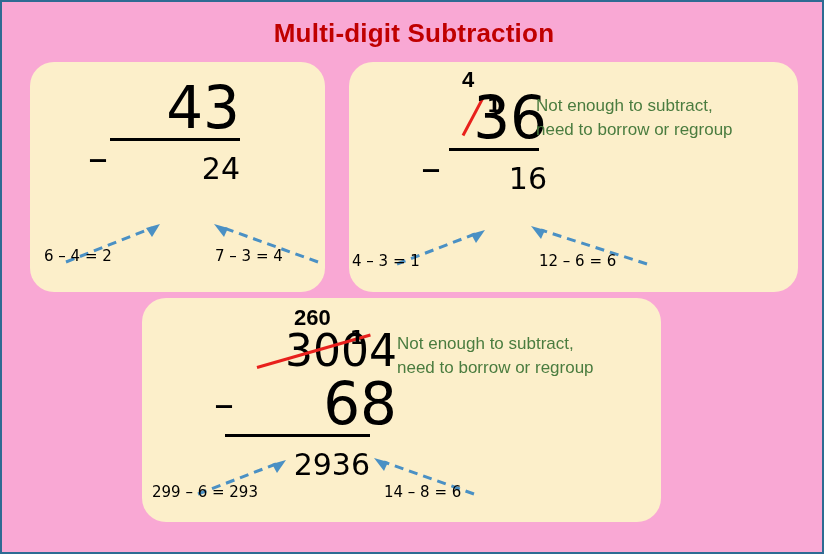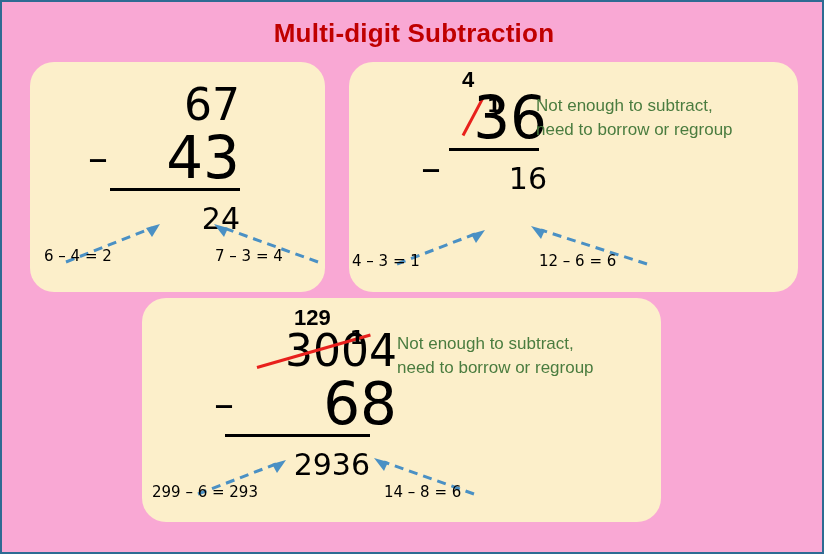--- a/index.html
+++ b/index.html
@@ -106,21 +106,20 @@
 </head>
 <body>
 
 <div id="page">
 
   <div class="title">Multi-digit Subtraction</div>
 
   <div class="panel" id="panel-1">
 
     <div class="calc" style="left:80px; top:18px; width:130px;">
-      <div class="row minuend">67</div>
       <div class="minus-sign" style="left:-22px; top:50px;">–</div>
       <div class="row subtrahend">43</div>
       <div class="rule" style="width:130px;"></div>
       <div class="row answer">24</div>
     </div>
 
     <svg class="arrow" style="left:30px; top:160px;" width="120" height="45">
       <line x1="6" y1="40" x2="92" y2="6" stroke="#4a90c4" stroke-width="3" stroke-dasharray="9,6"></line>
       <polygon points="100,2 86,6 92,15" fill="#4a90c4"></polygon>
     </svg>
@@ -159,21 +158,21 @@
       <line x1="128" y1="42" x2="22" y2="8" stroke="#4a90c4" stroke-width="3" stroke-dasharray="9,6"></line>
       <polygon points="12,4 26,8 22,17" fill="#4a90c4"></polygon>
     </svg>
 
     <div class="callout" style="left:3px; top:190px;">4 – 3 = 1</div>
     <div class="callout" style="left:190px; top:190px;">12 – 6 = 6</div>
   </div>
 
   <div class="panel" id="panel-3">
 
-    <div class="regroup-top" style="left:152px; top:8px;">129</div>
+    <div class="regroup-top" style="left:152px; top:8px;">260</div>
 
     <div class="calc" style="left:110px; top:28px; width:145px;">
       <div class="row minuend">3004</div>
       <div class="strike" style="left:5px; top:40px; width:118px; transform:rotate(-16deg);"></div>
       <div class="smallcarry" style="left:98px; top:0px;">1</div>
       <div class="minus-sign" style="left:-38px; top:50px;">–</div>
       <div class="row subtrahend">68</div>
       <div class="rule" style="width:145px; margin-left:-27px;"></div>
       <div class="row answer" style="margin-left:-27px; width:145px;">2936</div>
     </div>

